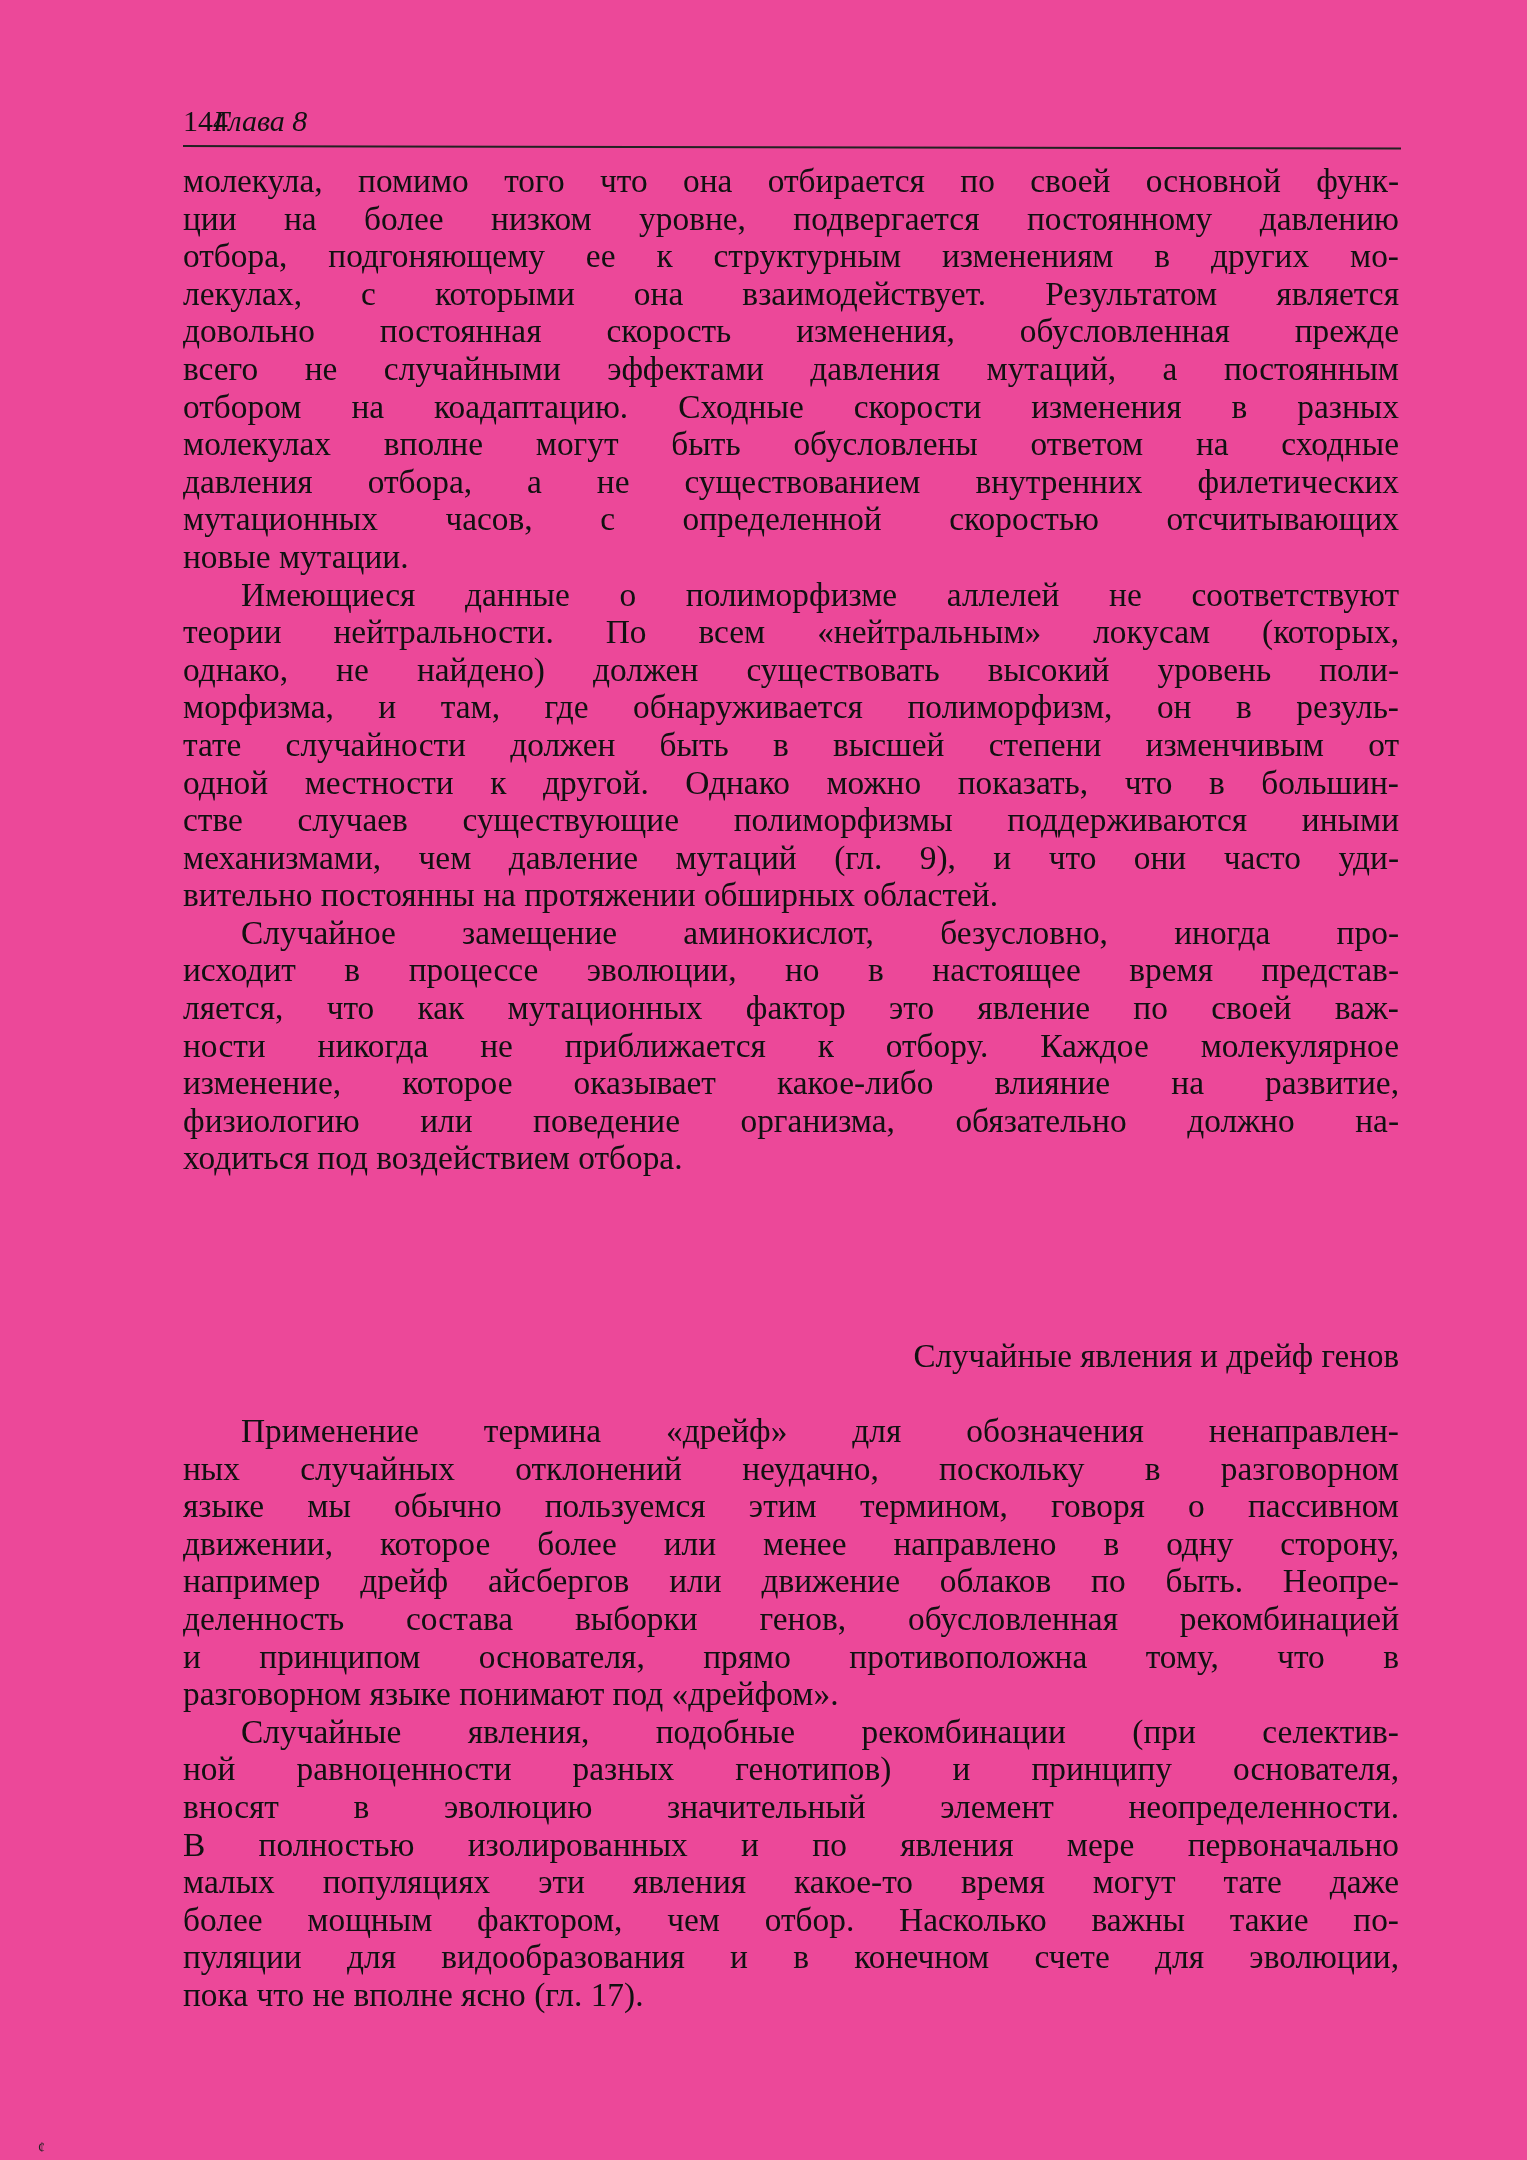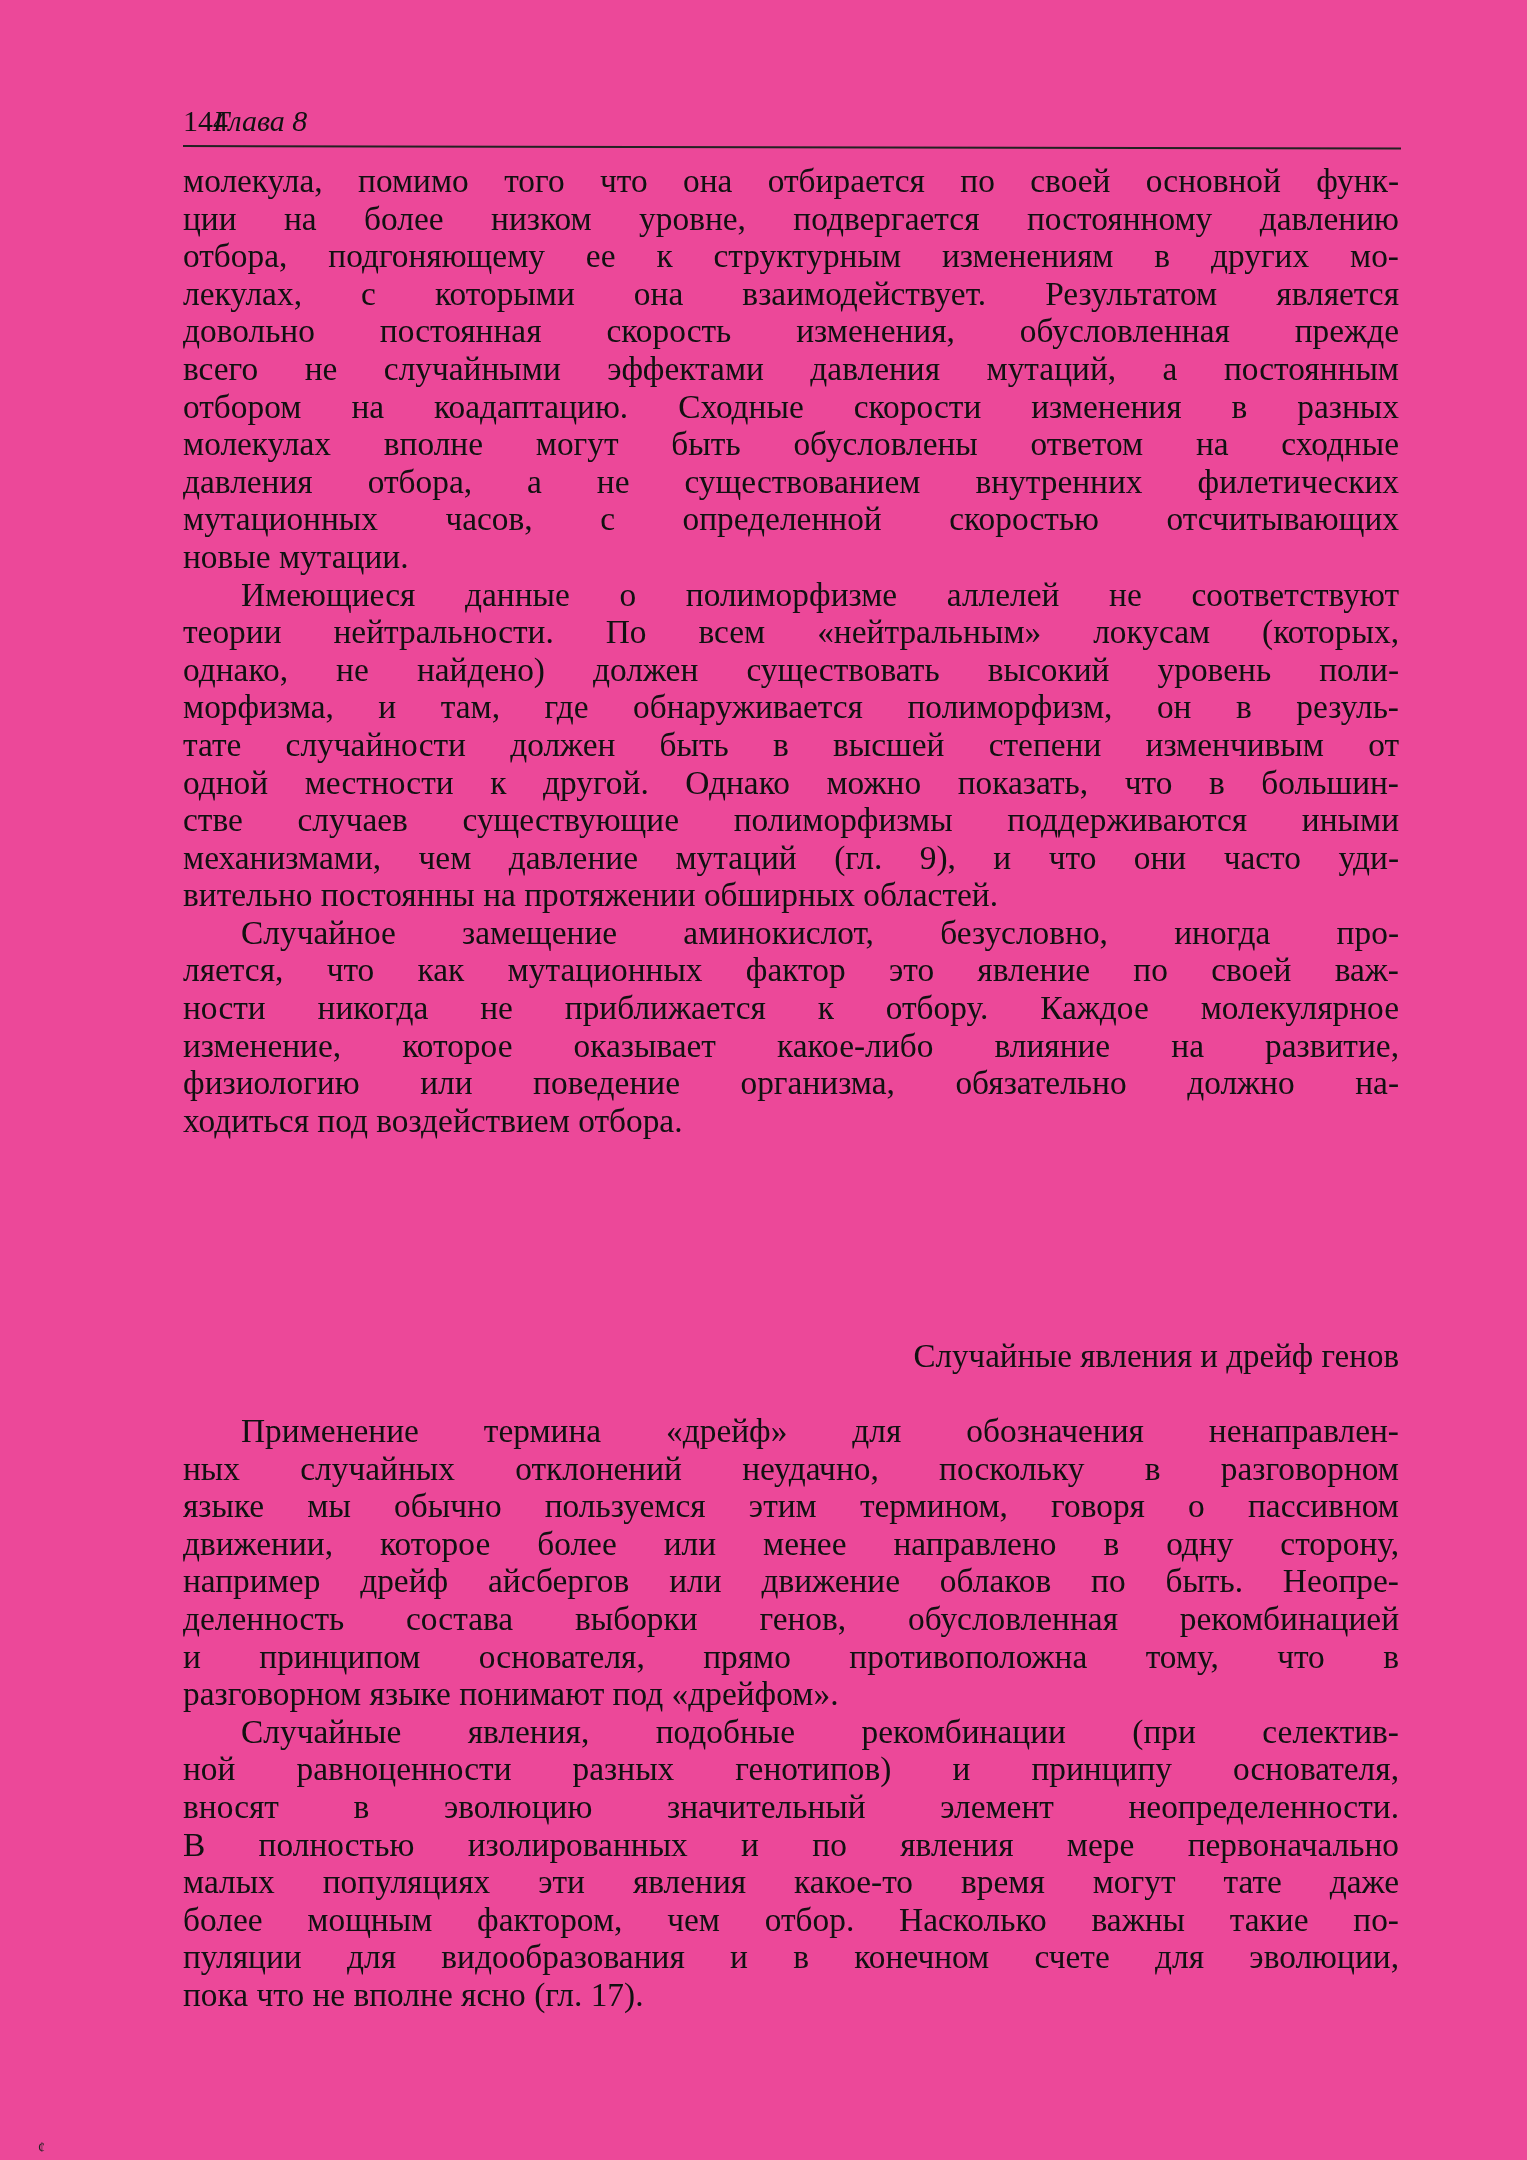--- a/index.html
+++ b/index.html
@@ -51,20 +51,21 @@
       <span class="line">морфизма, и там, где обнаруживается полиморфизм, он в резуль-</span>
       <span class="line">тате случайности должен быть в высшей степени изменчивым от</span>
       <span class="line">одной местности к другой. Однако можно показать, что в большин-</span>
       <span class="line">стве случаев существующие полиморфизмы поддерживаются иными</span>
       <span class="line">механизмами, чем давление мутаций (гл. 9), и что они часто уди-</span>
       <span class="line last">вительно постоянны на протяжении обширных областей.</span>
     </div>
 
     <div>
       <span class="line indent">Случайное замещение аминокислот, безусловно, иногда про-</span>
+      <span class="line">исходит в процессе эволюции, но в настоящее время представ-</span>
       <span class="line">ляется, что как мутационных фактор это явление по своей важ-</span>
       <span class="line">ности никогда не приближается к отбору. Каждое молекулярное</span>
       <span class="line">изменение, которое оказывает какое-либо влияние на развитие,</span>
       <span class="line">физиологию или поведение организма, обязательно должно на-</span>
       <span class="line last">ходиться под воздействием отбора.</span>
     </div>
   </div>
 
   <div class="heading">Случайные явления и дрейф генов</div>
 

